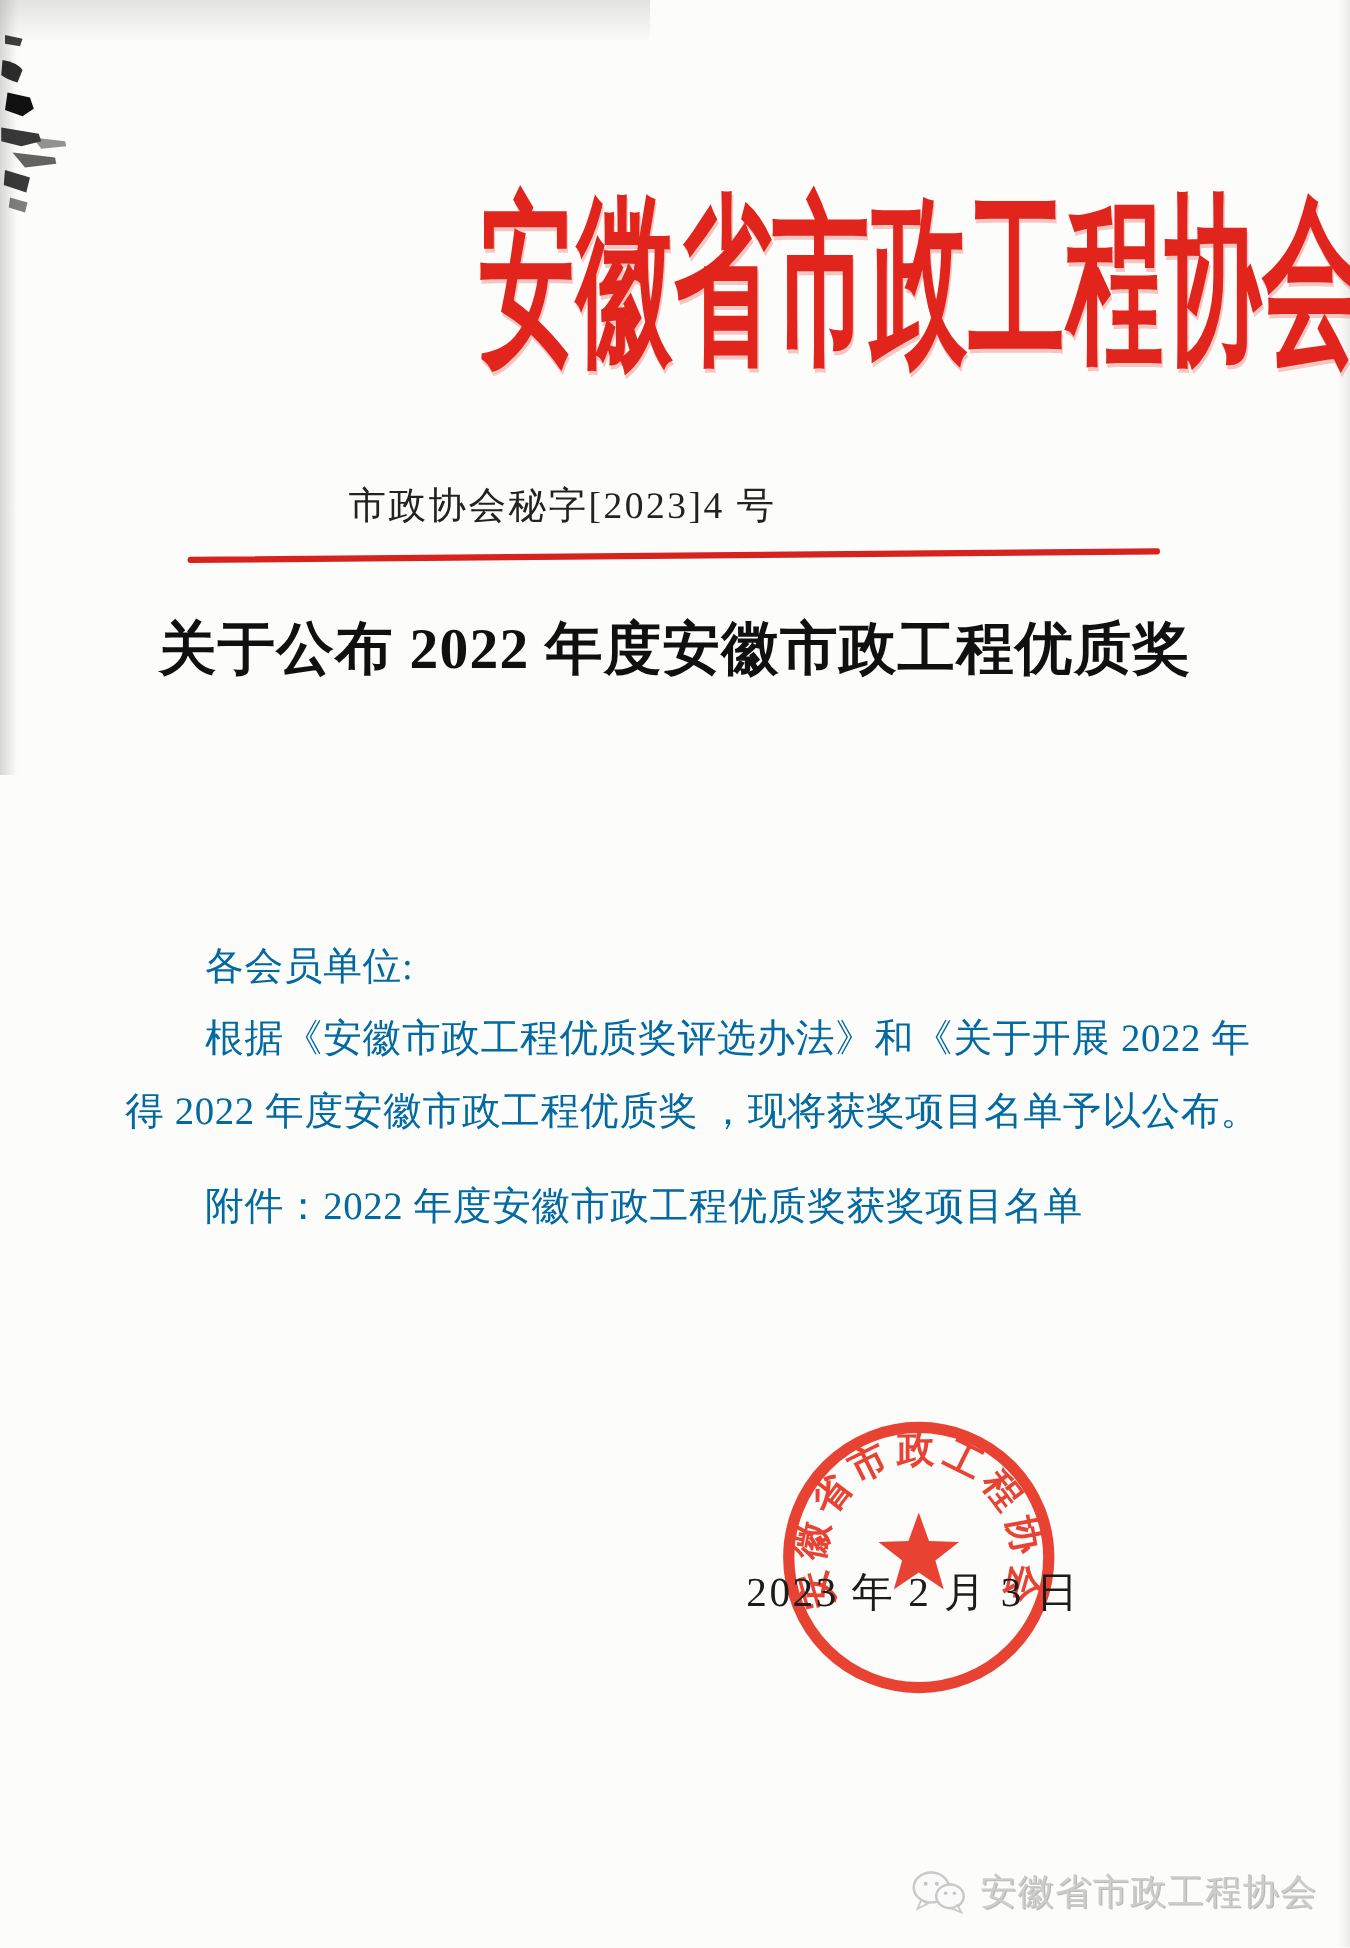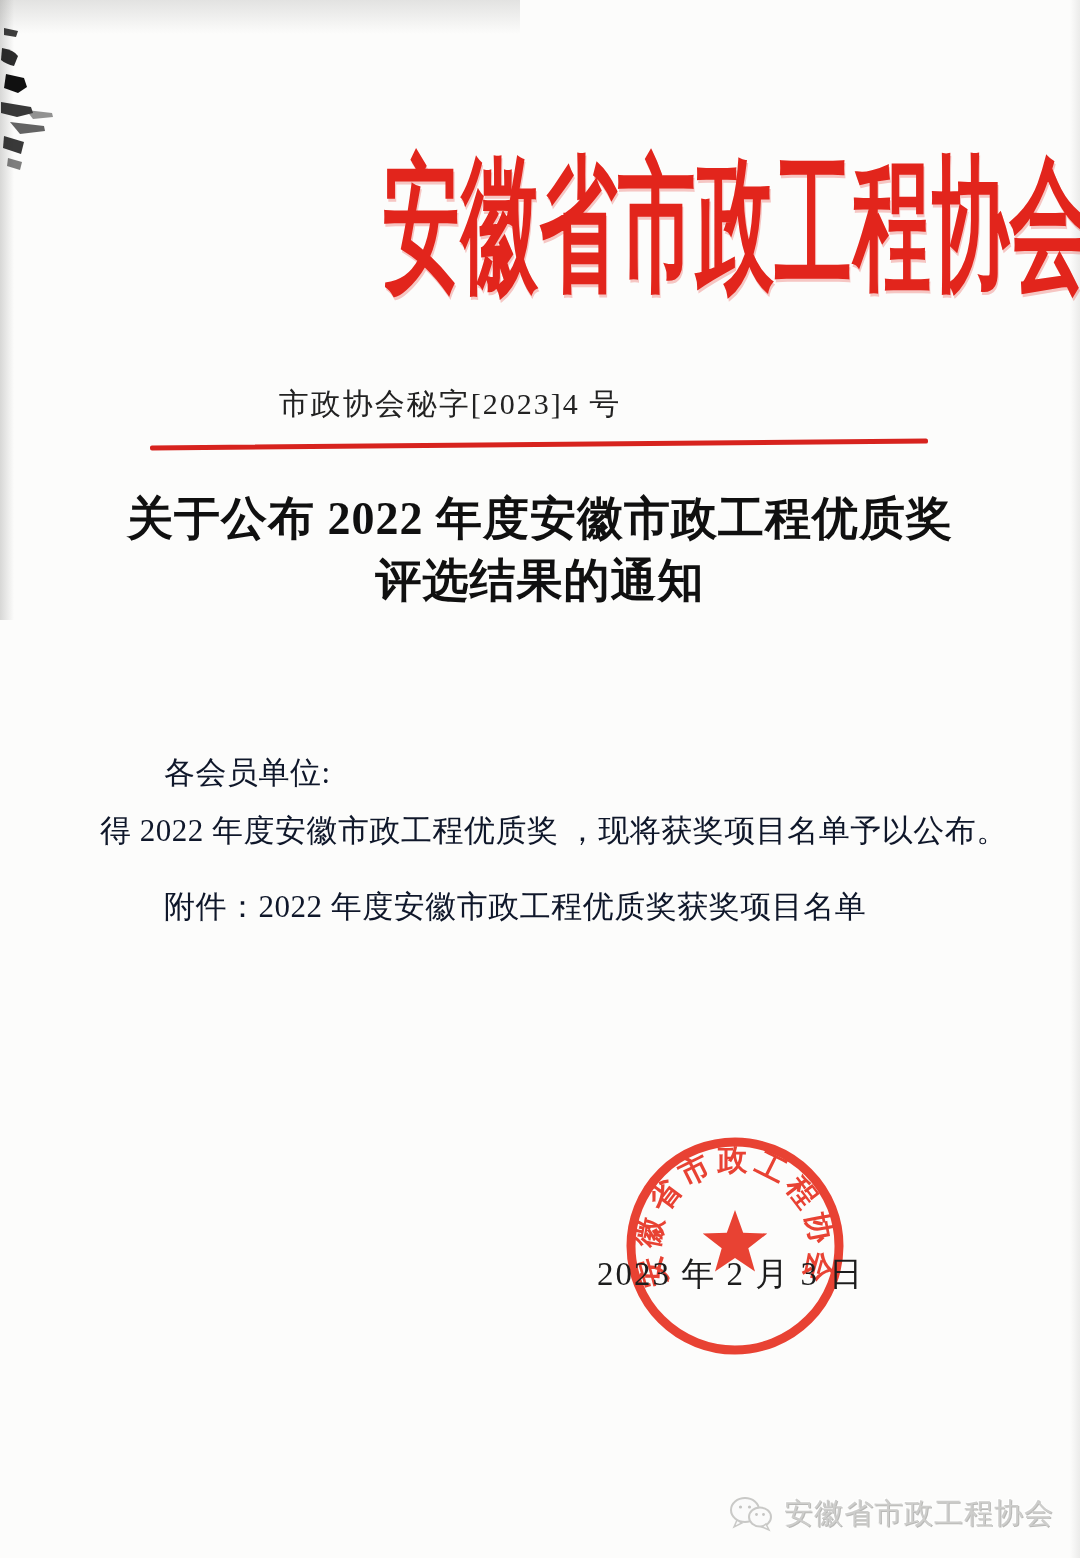--- a/index.html
+++ b/index.html
@@ -26,21 +26,21 @@
   }
   .doc-number{position:absolute;top:384px;left:0;width:900px;text-align:center;
     font-size:30px;color:#222;letter-spacing:2px;}
   .red-rule{position:absolute;top:442px;left:150px;width:778px;height:5px;
     background:#d7231e;transform:rotate(-0.5deg);border-radius:2px;}
 
   .main-title{position:absolute;top:488px;left:0;width:1080px;text-align:center;
     font-weight:700;color:#101010;font-size:46px;line-height:62px;letter-spacing:1px;}
 
   .body-block{position:absolute;top:744px;left:100px;width:880px;
-    font-size:31px;color:#0f172a;line-height:58px;letter-spacing:.5px;}
+    font-size:31px;color:#0369a1;line-height:58px;letter-spacing:.5px;}
   .body-block .line{white-space:nowrap;}
   .ind{padding-left:64px;}
   .attachment{margin-top:18px;}
 
   .seal{position:absolute;left:615px;top:1126px;width:240px;height:240px;z-index:2;opacity:.92;}
   .date-line{position:absolute;left:597px;top:1252px;z-index:3;
     font-size:33px;color:#1c1c1c;letter-spacing:2px;white-space:nowrap;}
 
   .footer{position:absolute;top:1494px;right:26px;z-index:1;
     display:flex;align-items:center;gap:10px;
@@ -70,25 +70,25 @@
 <div class="org-header">
   <span class="txt">安徽省市政工程协会文件</span>
 </div>
 
 <div class="doc-number">市政协会秘字[2023]4 号</div>
 
 <div class="red-rule"></div>
 
 <div class="main-title">
   <div>关于公布 2022 年度安徽市政工程优质奖</div>
-  <div>评选结果的通知</div>
 </div>
 
 <div class="body-block">
   <div class="line ind">各会员单位:</div>
+  <div class="line ind">根据《安徽市政工程优质奖评选办法》和《关于开展 2022 年</div>
   <div class="line">得 2022 年度安徽市政工程优质奖 ，现将获奖项目名单予以公布。</div>
   <div class="line ind attachment">附件：2022 年度安徽市政工程优质奖获奖项目名单</div>
 </div>
 
 <svg class="seal" viewBox="0 0 240 240">
   <circle cx="120" cy="120" r="104" fill="none" stroke="#e73323" stroke-width="9"></circle>
   <defs>
     <path id="sealArc" d="M 54.2,158 A 76,76 0 1 1 185.8,158" fill="none"></path>
   </defs>
   <text font-size="30" font-weight="700" fill="#e73323" letter-spacing="5" font-family="'Liberation Serif','DejaVu Serif',serif">

